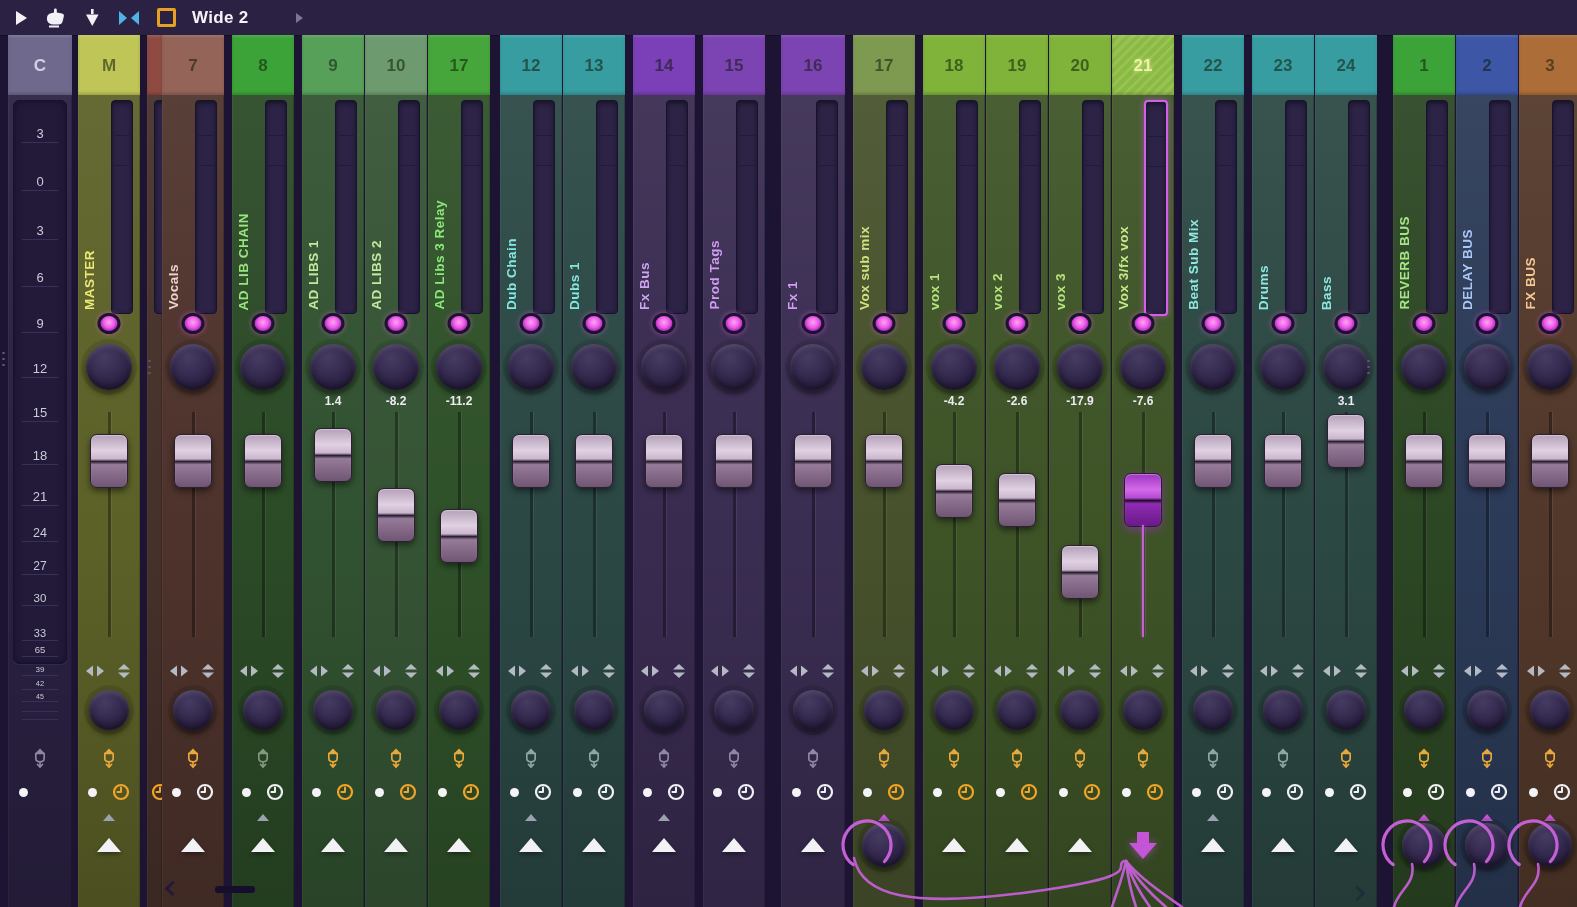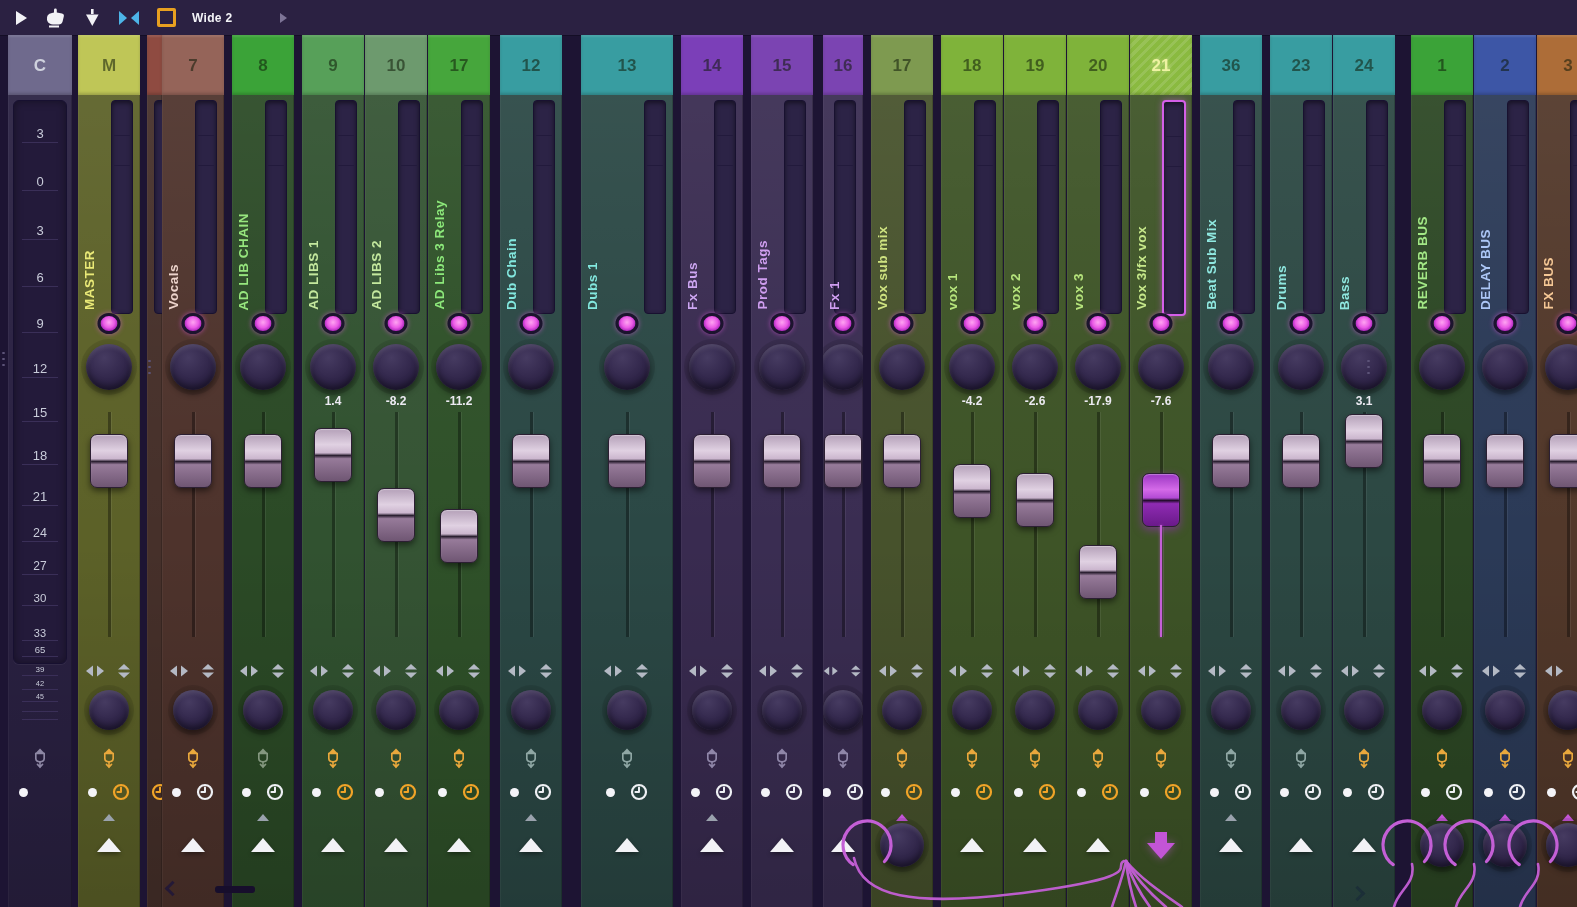--- a/index.html
+++ b/index.html
@@ -6,21 +6,21 @@
     font-family:"Liberation Sans",sans-serif;-webkit-font-smoothing:antialiased;}
   #stage{position:relative;width:1577px;height:907px;background:#1d1433;}
 
   
   #topbar{position:absolute;left:0;top:0;width:1577px;height:35px;background:#2b2142;
     border-bottom:1px solid #140e26;display:flex;align-items:center;}
   .tb-icon{margin-left:16px;display:flex;align-items:center;justify-content:center;height:22px;}
   .play-tri{width:0;height:0;border-top:7px solid transparent;border-bottom:7px solid transparent;
     border-left:11px solid #f2f2f6;}
   .sq{width:13px;height:13px;border:3px solid #e8a020;border-radius:2px;background:#2b2142;}
-  #layout-label{color:#f4f4f8;font-size:12px;font-weight:bold;margin-left:16px;letter-spacing:.3px;}
+  #layout-label{color:#f4f4f8;font-size:17px;font-weight:bold;margin-left:16px;letter-spacing:.3px;}
   .chev-r{width:0;height:0;border-top:5px solid transparent;border-bottom:5px solid transparent;
     border-left:7px solid #7d7496;margin-left:48px;}
 
   
   #mixer{position:absolute;left:0;top:35px;width:1577px;height:872px;display:flex;padding-left:8px;box-sizing:border-box;}
   .strip{position:relative;height:872px;flex:0 0 auto;overflow:hidden;}
   .hdr{position:absolute;left:0;top:0;right:0;height:60px;background:var(--hdr);
     box-shadow:inset 0 -2px 3px rgba(0,0,0,.18), inset 0 2px 2px rgba(255,255,255,.10);
     display:flex;align-items:center;justify-content:center;}
   .hdr.sel{background-image:repeating-linear-gradient(135deg,rgba(255,255,255,.12) 0 3px,rgba(0,0,0,0) 3px 7px);}
@@ -426,21 +426,21 @@
  <path d="M9 14.2 L9 19.5 M6.6 16.6 L9 19.2 L11.4 16.6" fill="none" stroke="#8fa7a4" stroke-width="1.5" stroke-linecap="round"></path>
           </svg></div>
         <div class="dot"></div>
         <div class="clockw"><svg width="18" height="18" viewBox="0 0 18 18">
             <circle cx="9" cy="9" r="7" fill="none" stroke="#eef0f4" stroke-width="2.2"></circle>
  <path d="M9 9 L9 4.6 M9 9 L5.4 9" stroke="#eef0f4" stroke-width="2" fill="none" stroke-linecap="round"></path>
           </svg></div>
         <div class="sarrow" style="border-bottom-color: rgb(154, 162, 173);"></div>
         <div class="btri"></div>
       </div>
-      <div class="strip" style="margin-left: 19px; width: 62px; padding-left: 30px; --hdr: #389da1; --body: #2b4845; --nm: #83e8df;">
+      <div class="strip" style="margin-left: 1px; width: 62px; --hdr: #389da1; --body: #2b4845; --nm: #83e8df;">
         <div class="sbody"></div>
         <div class="hdr">
           <span class="num">13</span>
         </div>
         <div class="meter">
           <i class="tick" style="top: 34px;"></i>
           <i class="tick" style="top: 64px;"></i>
         </div>
         <div class="vname">Dubs 1</div>
         <div class="led"></div>
@@ -541,21 +541,21 @@
  <path d="M5 6.2 L13 6.2 L13 10.8 Q13 14.2 9 14.2 Q5 14.2 5 10.8 Z" fill="none" stroke="#8f86a8" stroke-width="1.6"></path>
  <path d="M9 14.2 L9 19.5 M6.6 16.6 L9 19.2 L11.4 16.6" fill="none" stroke="#8f86a8" stroke-width="1.5" stroke-linecap="round"></path>
           </svg></div>
         <div class="dot"></div>
         <div class="clockw"><svg width="18" height="18" viewBox="0 0 18 18">
             <circle cx="9" cy="9" r="7" fill="none" stroke="#eef0f4" stroke-width="2.2"></circle>
  <path d="M9 9 L9 4.6 M9 9 L5.4 9" stroke="#eef0f4" stroke-width="2" fill="none" stroke-linecap="round"></path>
           </svg></div>
         <div class="btri"></div>
       </div>
-      <div class="strip" style="margin-left: 10px; width: 40px; --hdr: #7b44b2; --body: #3a2d52; --nm: #cf9ef0;">
+      <div class="strip" style="margin-left: 16px; width: 64px; --hdr: #7b44b2; --body: #3a2d52; --nm: #cf9ef0;">
         <div class="sbody"></div>
         <div class="hdr">
           <span class="num">16</span>
         </div>
         <div class="meter">
           <i class="tick" style="top: 34px;"></i>
           <i class="tick" style="top: 64px;"></i>
         </div>
         <div class="vname">Fx 1</div>
         <div class="led"></div>
@@ -778,21 +778,21 @@
         <div class="dot"></div>
         <div class="clockw"><svg width="18" height="18" viewBox="0 0 18 18">
             <circle cx="9" cy="9" r="7" fill="none" stroke="#f0a428" stroke-width="2.2"></circle>
  <path d="M9 9 L9 4.6 M9 9 L5.4 9" stroke="#f0a428" stroke-width="2" fill="none" stroke-linecap="round"></path>
           </svg></div>
         <div class="downarrow"></div>
       </div>
       <div class="strip" style="margin-left: 8px; width: 62px; --hdr: #389da1; --body: #2c4843; --nm: #8fe8e0;">
         <div class="sbody"></div>
         <div class="hdr">
-          <span class="num">36</span>
+          <span class="num">22</span>
         </div>
         <div class="meter">
           <i class="tick" style="top: 34px;"></i>
           <i class="tick" style="top: 64px;"></i>
         </div>
         <div class="vname">Beat Sub Mix</div>
         <div class="led"></div>
         <div class="knob big"></div>
         <div class="ftrack">
           <div class="fcap" style="top: 22px;"></div>

